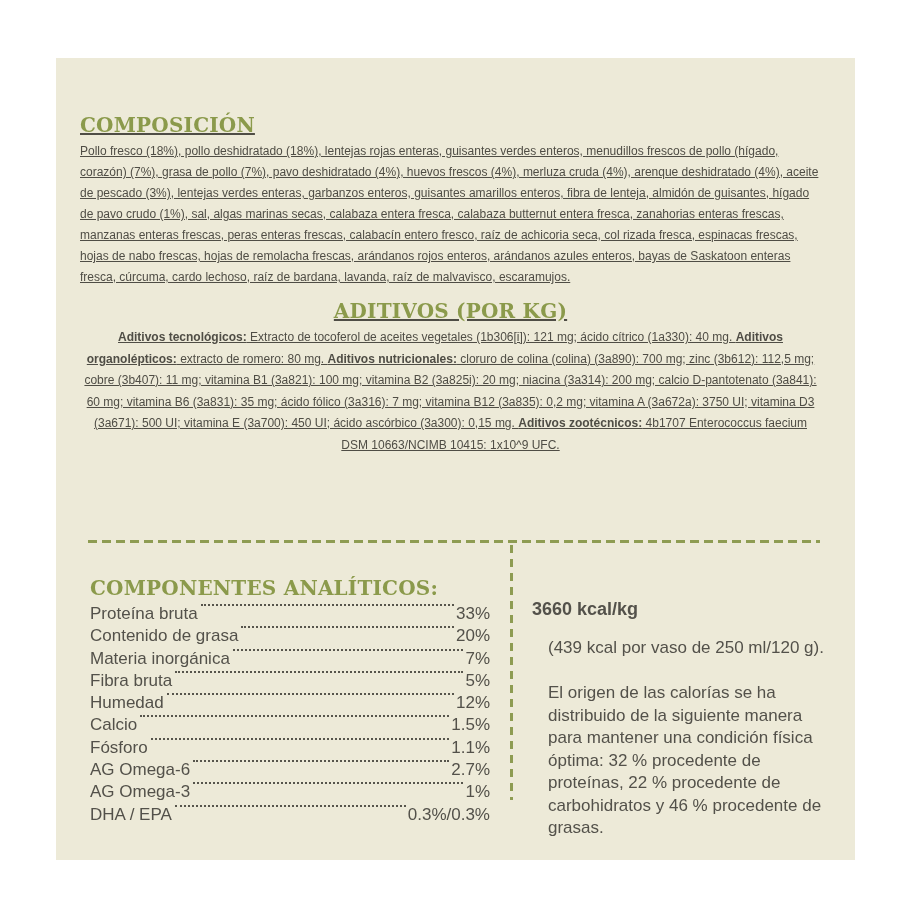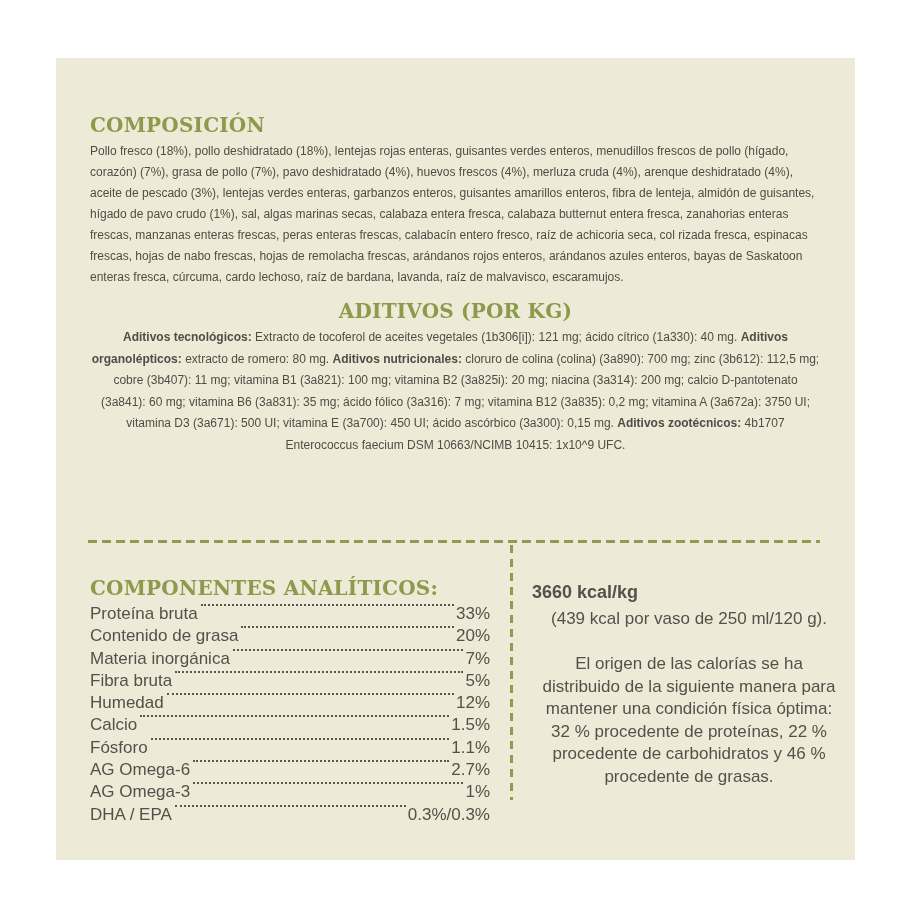--- a/index.html
+++ b/index.html
@@ -5,21 +5,21 @@
   html,body{margin:0;padding:0;}
   body{
     width:900px;height:900px;position:relative;background:#ffffff;
     font-family:"Liberation Sans", sans-serif;
     -webkit-font-smoothing:antialiased;
   }
   .panel{
     position:absolute;left:56px;top:58px;width:799px;height:802px;
     background:#edead8;color:#4f4d45;overflow:hidden;
   }
-  .inner{padding:56px 34px 0 34px;}
+  .inner{padding:56px 34px 0 24px;text-decoration:underline;}
   .sec-title{
     font-family:"DejaVu Serif", serif;font-weight:bold;
     color:#8b9a4b;font-size:20px;line-height:22px;letter-spacing:0.2px;
     margin:0 0 5px 0;
   }
   .para{
     font-size:12px;line-height:21px;margin:0;color:#4f4d45;
   }
   .additives-block{margin-top:12px;text-align:center;}
   .additives-para{line-height:21.5px;}
@@ -32,25 +32,25 @@
     position:absolute;left:454px;top:487px;width:3px;height:255px;
     background:repeating-linear-gradient(to bottom,#8e9c52 0 8px,transparent 8px 14px);
   }
   .col-left{position:absolute;left:34px;top:519px;width:400px;}
   .rows{font-size:17px;color:#53514a;margin-top:2px;}
   .row{display:flex;align-items:flex-start;height:22.3px;}
   .row .label{white-space:nowrap;}
   .row .val{white-space:nowrap;}
   .dots{flex:1;border-bottom:2px dotted #57554c;margin:0 2px 4px 3px;min-width:12px;}
   .col-right{
-    position:absolute;left:476px;top:523px;width:314px;
+    position:absolute;left:476px;top:540px;width:314px;
     font-size:17px;line-height:22.5px;color:#53514a;
   }
   .kcal{font-weight:bold;font-size:18px;}
-  .serving{margin:4px;text-align:center;}
+  .serving{margin:16px;}
   .dist{margin-top:23px;}
 </style>
 </head>
 <body>
 
 <div class="panel">
   <div class="inner">
 
     <h2 class="sec-title">COMPOSICIÓN</h2>
     <p class="para">Pollo fresco (18%), pollo deshidratado (18%), lentejas rojas enteras, guisantes verdes enteros, menudillos frescos de pollo (hígado, corazón) (7%), grasa de pollo (7%), pavo deshidratado (4%), huevos frescos (4%), merluza cruda (4%), arenque deshidratado (4%), aceite de pescado (3%), lentejas verdes enteras, garbanzos enteros, guisantes amarillos enteros, fibra de lenteja, almidón de guisantes, hígado de pavo crudo (1%), sal, algas marinas secas, calabaza entera fresca, calabaza butternut entera fresca, zanahorias enteras frescas, manzanas enteras frescas, peras enteras frescas, calabacín entero fresco, raíz de achicoria seca, col rizada fresca, espinacas frescas, hojas de nabo frescas, hojas de remolacha frescas, arándanos rojos enteros, arándanos azules enteros, bayas de Saskatoon enteras fresca, cúrcuma, cardo lechoso, raíz de bardana, lavanda, raíz de malvavisco, escaramujos.</p>

